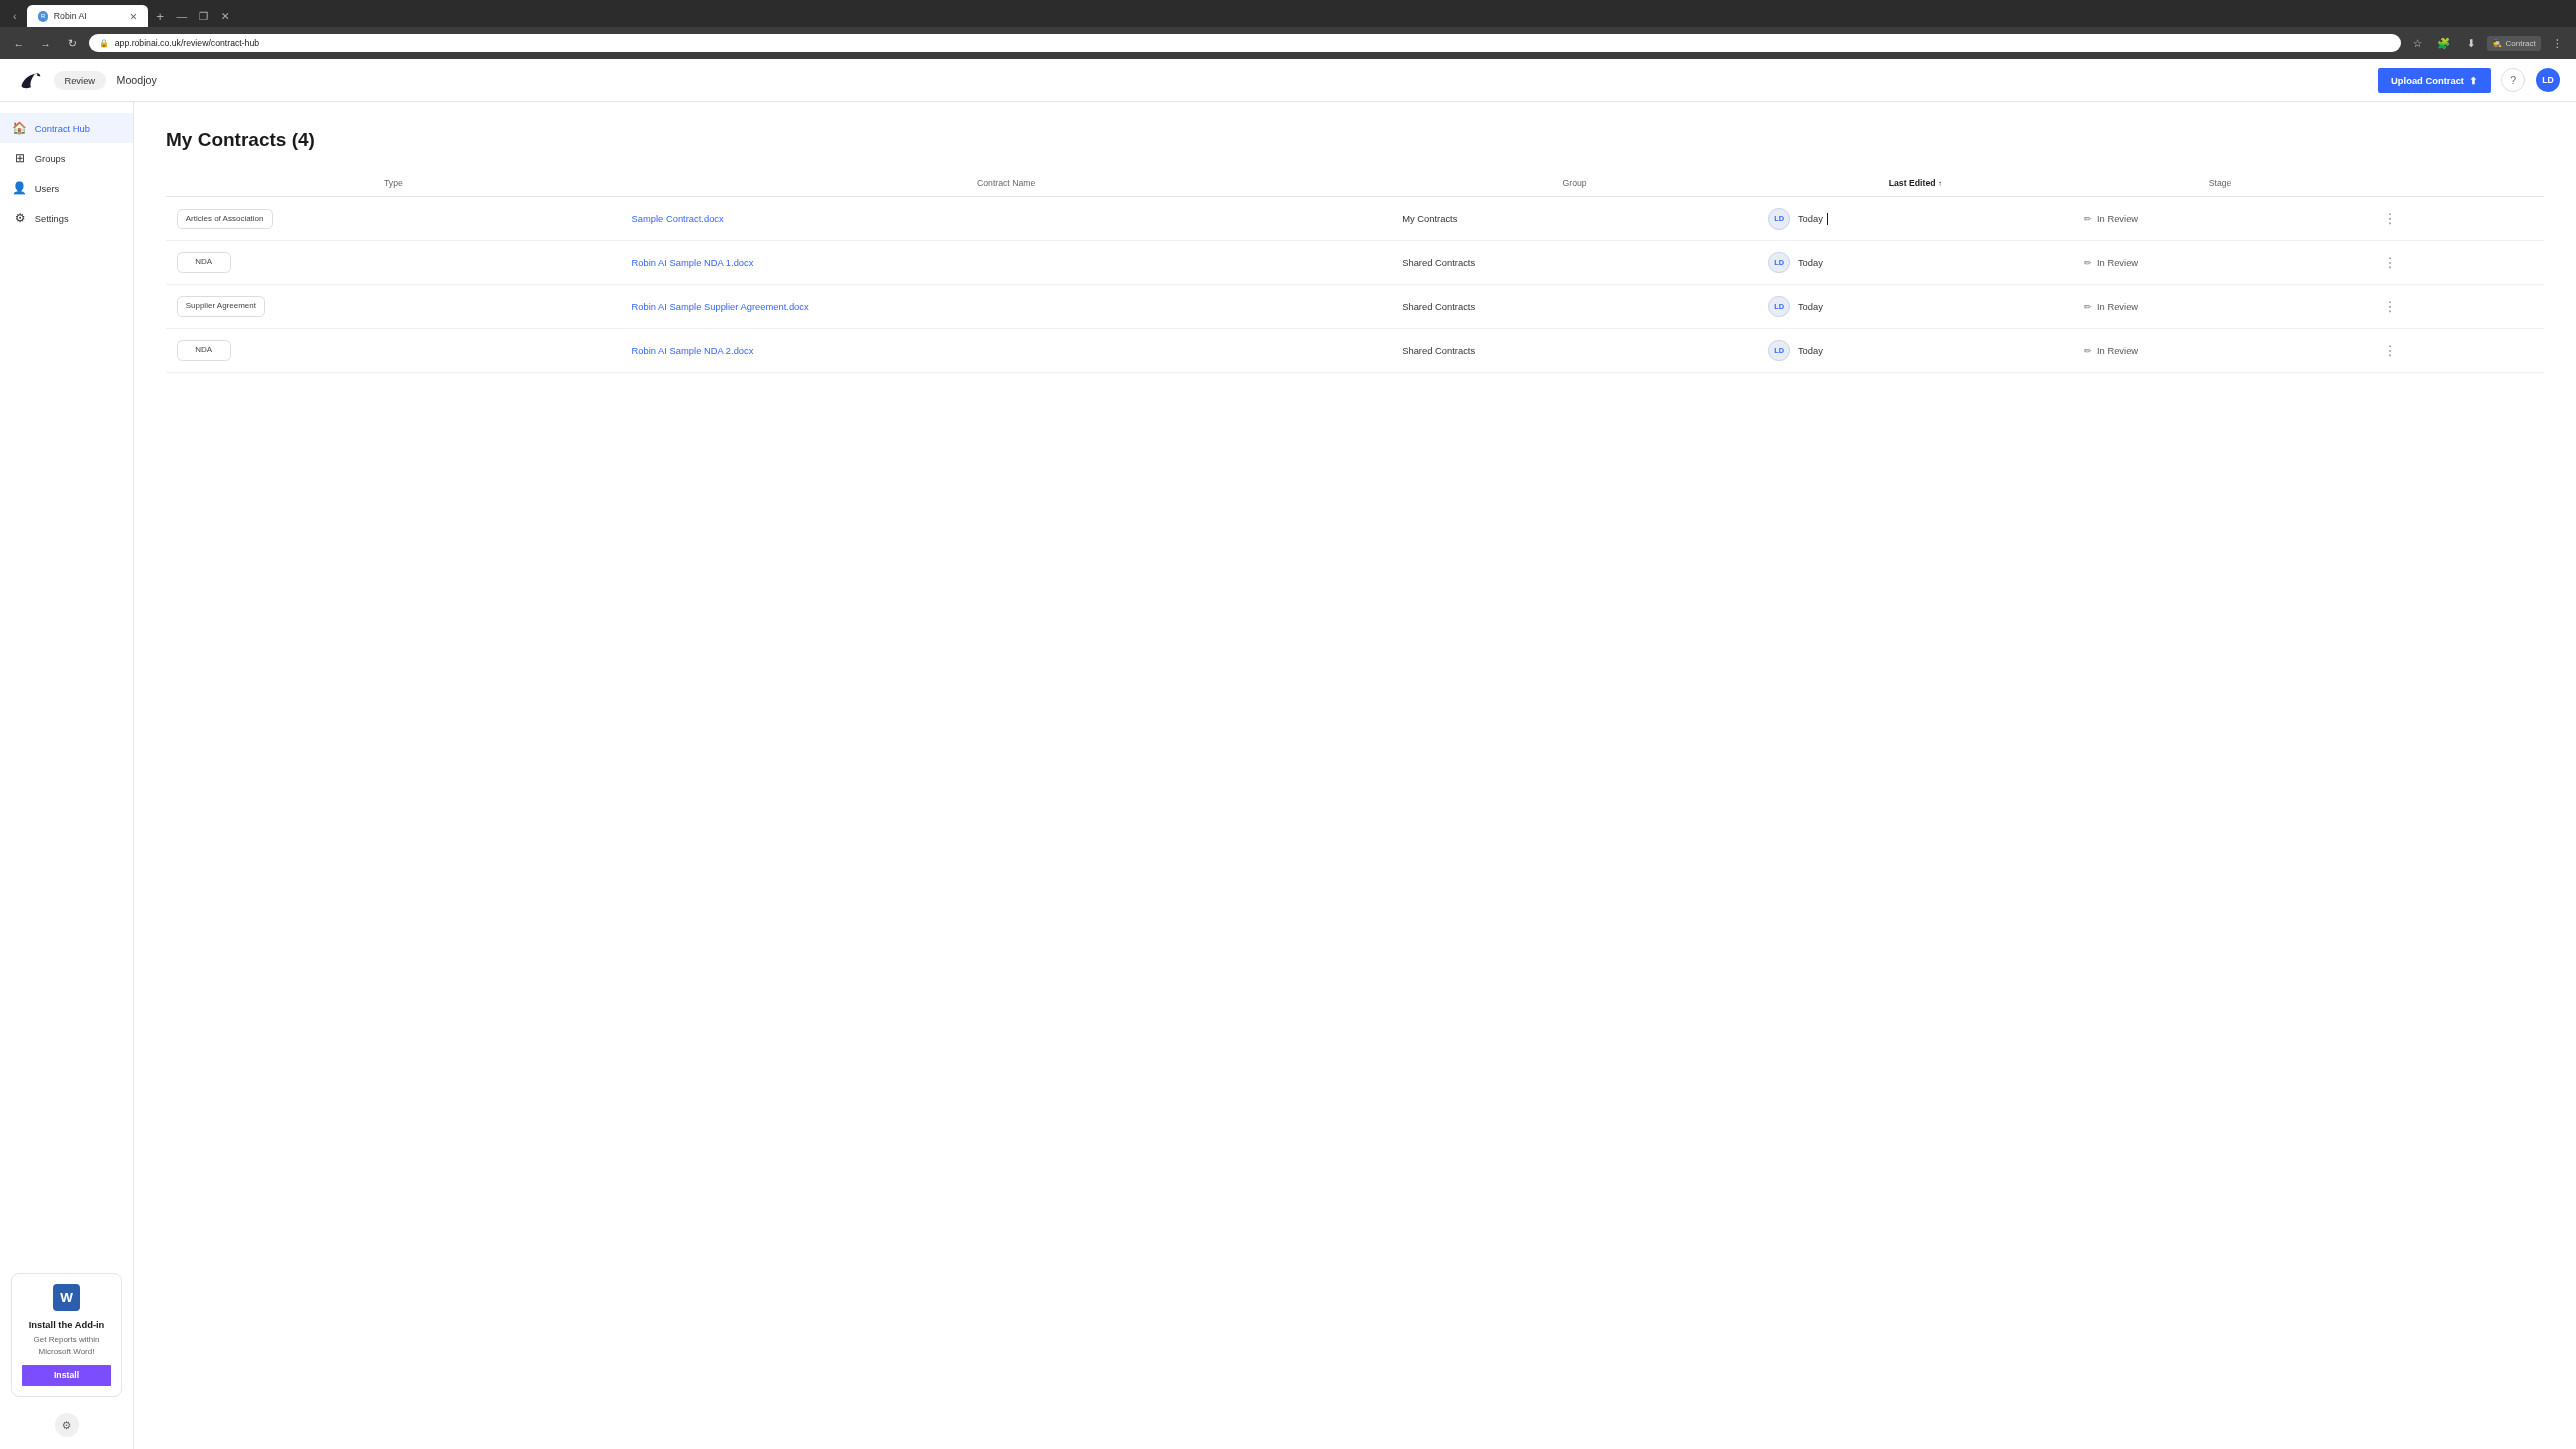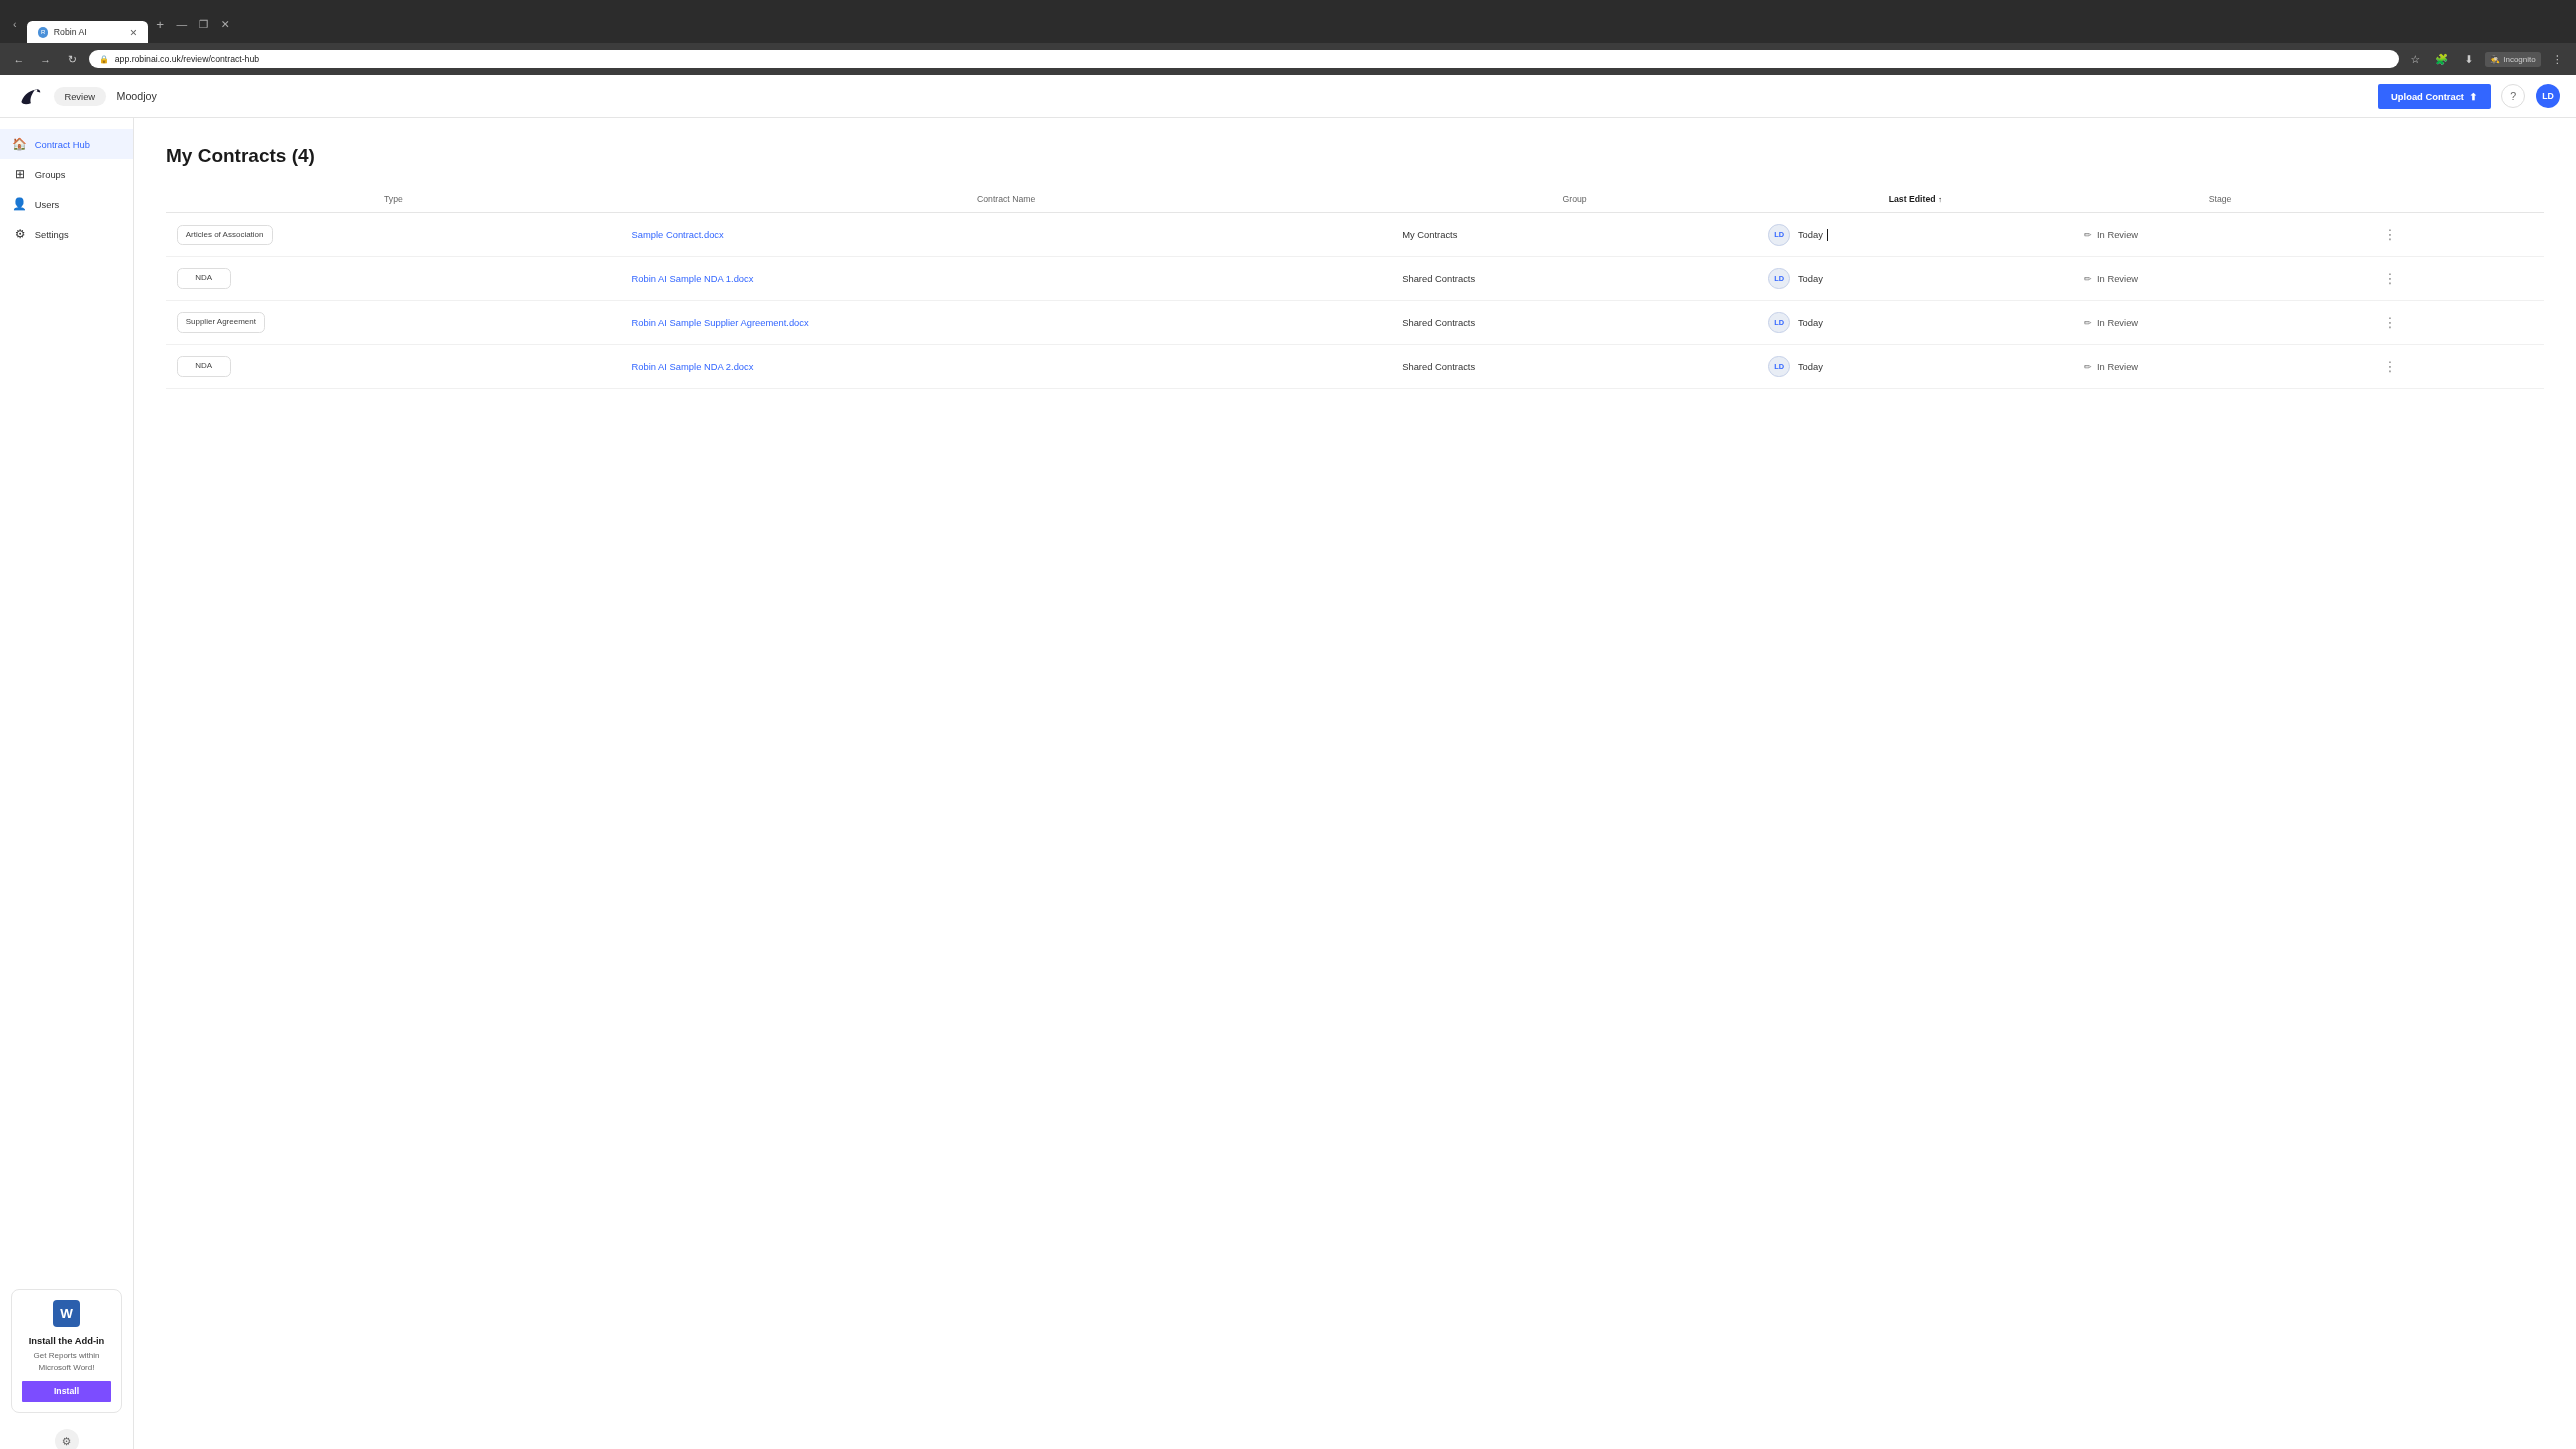--- a/index.html
+++ b/index.html
@@ -23,21 +23,20 @@
       color: #aaa; font-size: 10.7px;
       cursor: pointer; border-radius: 2.7px;
       display: flex; align-items: center; justify-content: center;
     }
     .browser-tab {
       display: flex; align-items: center; gap: 5.4px;
       background: #fff; border-radius: 5.4px 5.4px 0 0;
       padding: 5.4px 10.7px;
       font-size: 8.7px; color: #333;
       min-width: 121px;
-      margin-top: 16px;
     }
     .browser-tab .tab-favicon {
       width: 10.7px; height: 10.7px;
       border-radius: 50%;
       background: #4a90d9;
       display: flex; align-items: center; justify-content: center;
       color: white; font-size: 6px;
     }
     .tab-close {
       margin-left: auto; color: #666; cursor: pointer; font-size: 9.4px;
@@ -380,21 +379,21 @@
     <div class="address-bar">
       <span class="lock-icon">🔒</span>
       <span class="address-text">app.robinai.co.uk/review/contract-hub</span>
     </div>
     <div class="toolbar-actions">
       <button class="toolbar-action-btn">☆</button>
       <button class="toolbar-action-btn">🧩</button>
       <button class="toolbar-action-btn">⬇</button>
       <div class="incognito-badge">
         <span>🕵</span>
-        <span>Incognito</span>
+        <span>Contract</span>
       </div>
       <button class="toolbar-action-btn">⋮</button>
     </div>
   </div>
 </div>
 
 <div class="app-container">
 
   <div class="top-nav">
     <div class="app-logo">

